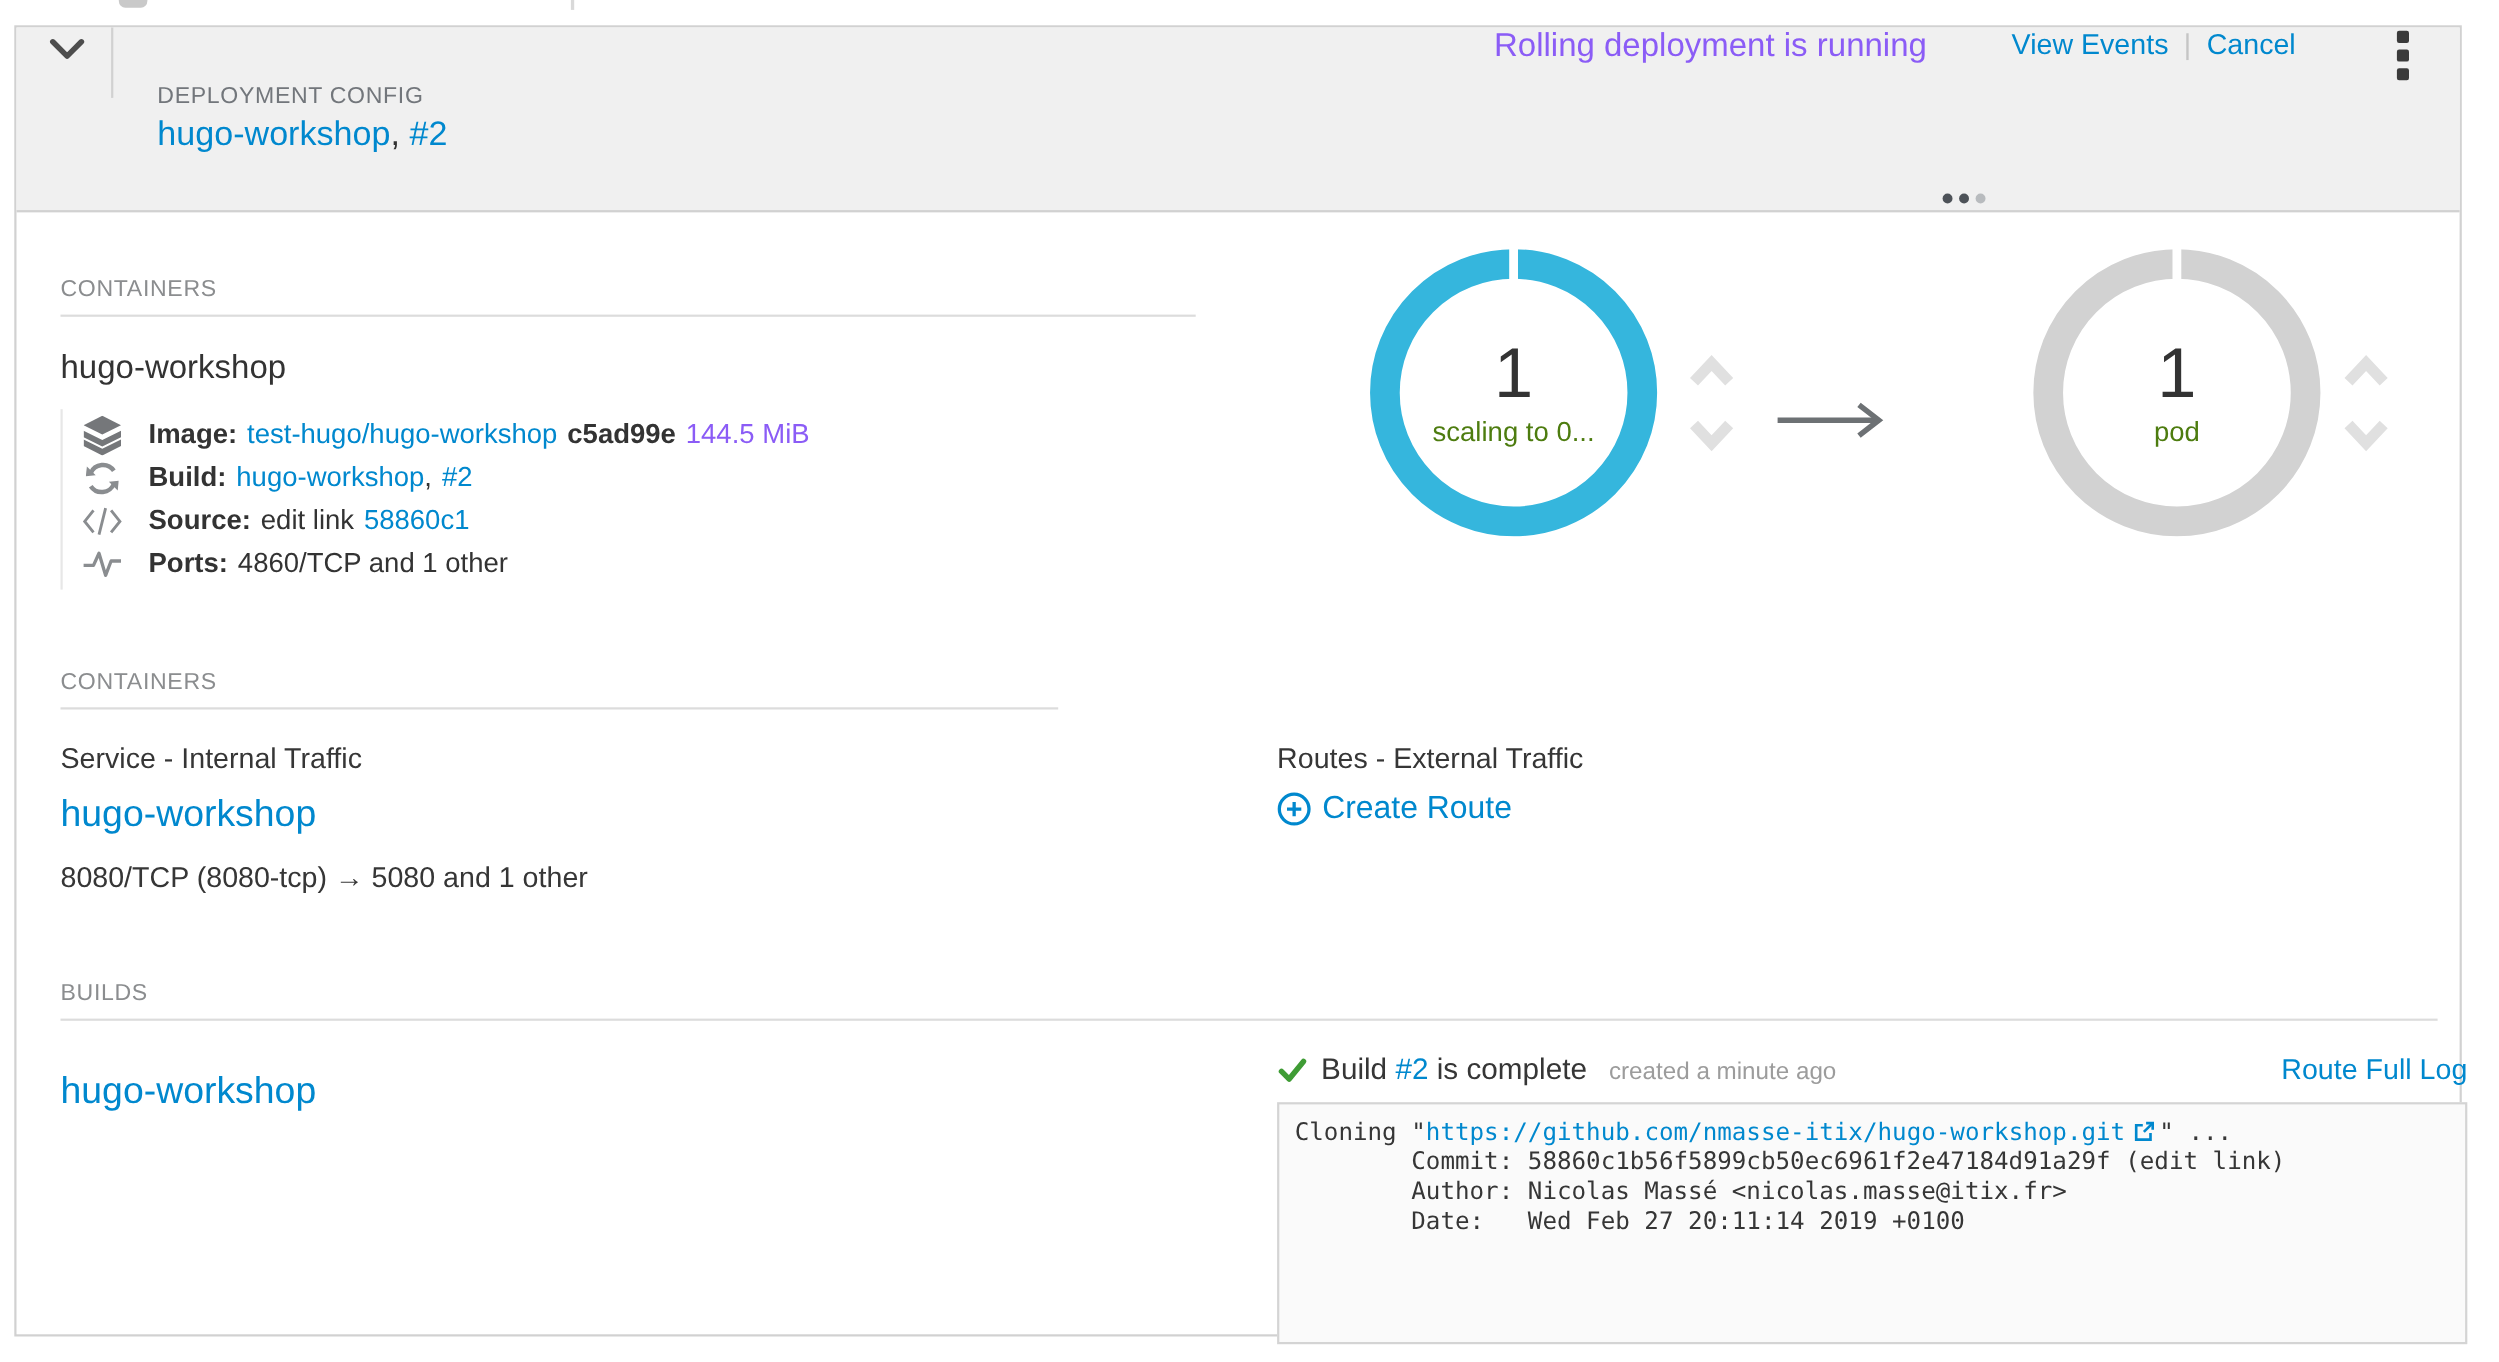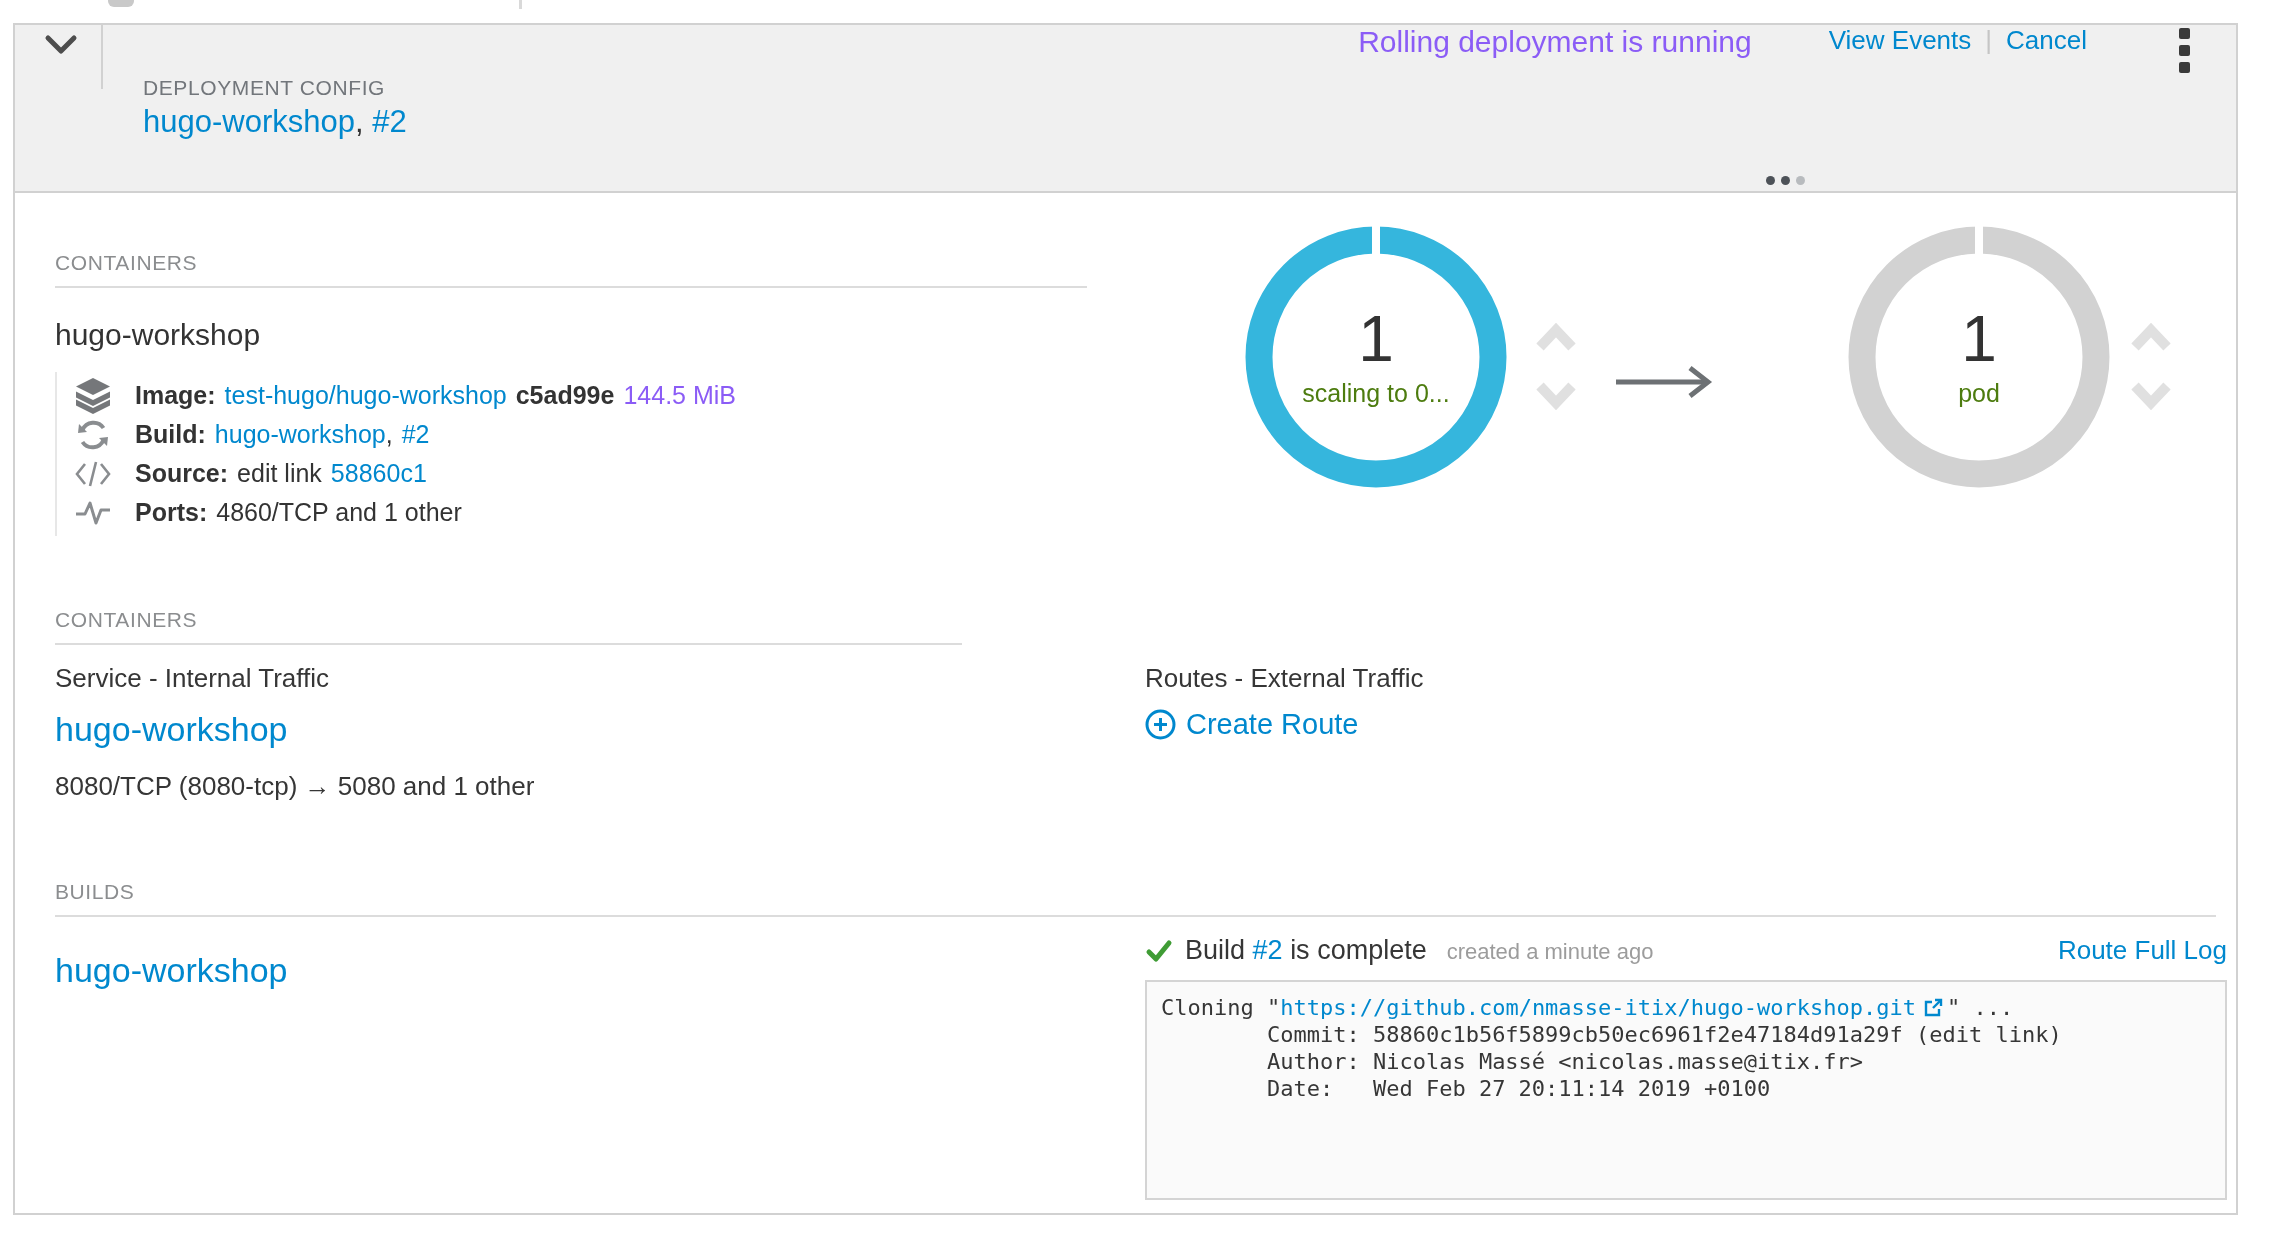--- a/index.html
+++ b/index.html
@@ -47,21 +47,21 @@
   .sec-containers { margin-top:58px; }
   .container-name { font-size:30px; color:#333; margin-top:30px; }
   .container-rows { margin-top:20px; border-left:2px solid #e7e7e7; padding:4px 0 4px 18px; }
   .c-row { display:flex; align-items:center; height:39px; font-size:25px; }
   .row-icon { width:36px; display:flex; justify-content:center; margin-right:24px; }
   .c-row b { font-weight:bold; color:#333; margin-right:9px; }
   .c-row .gap { margin-right:9px; }
   .muted { color:#8b5cf6; }
 
   .sec-networking { margin-top:72px; }
-  .two-col { display:grid; grid-template-columns:1090px 1fr; margin-top:18px; }
+  .two-col { display:grid; grid-template-columns:1090px 1fr; margin-top:29px;gap:16px; }
   .col-heading { font-size:26px; color:#363636; }
   .big-link { font-size:34px; display:inline-block; margin-top:16px; }
   .ports-line { font-size:26px; color:#363636; margin-top:22px; }
   .create-route { display:inline-flex; align-items:center; margin-top:14px; font-size:29px; }
   .create-route svg { margin-right:10px; }
 
   .sec-builds { margin-top:78px; }
   .build-status-row { display:flex; align-items:baseline; }
   .check-icon { align-self:center; margin-right:12px; display:flex; }
   .build-words { font-size:27px; color:#363636; }

